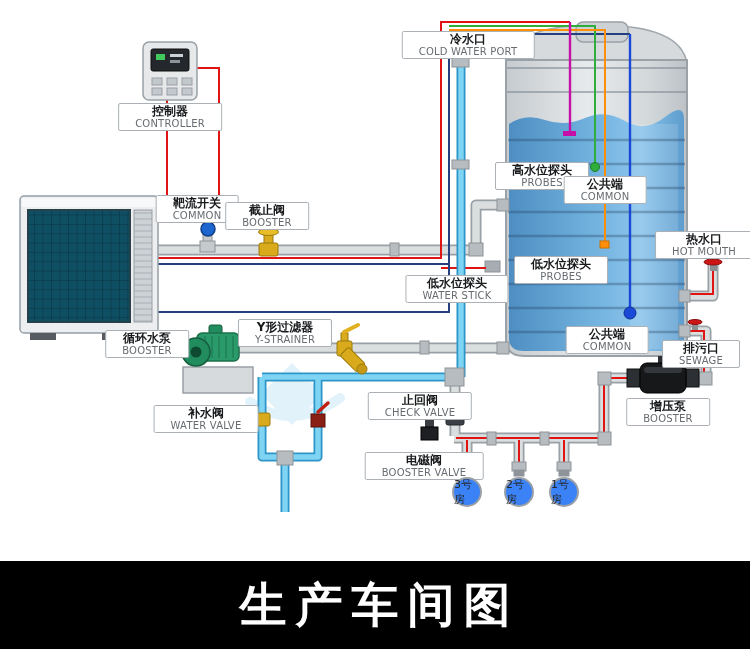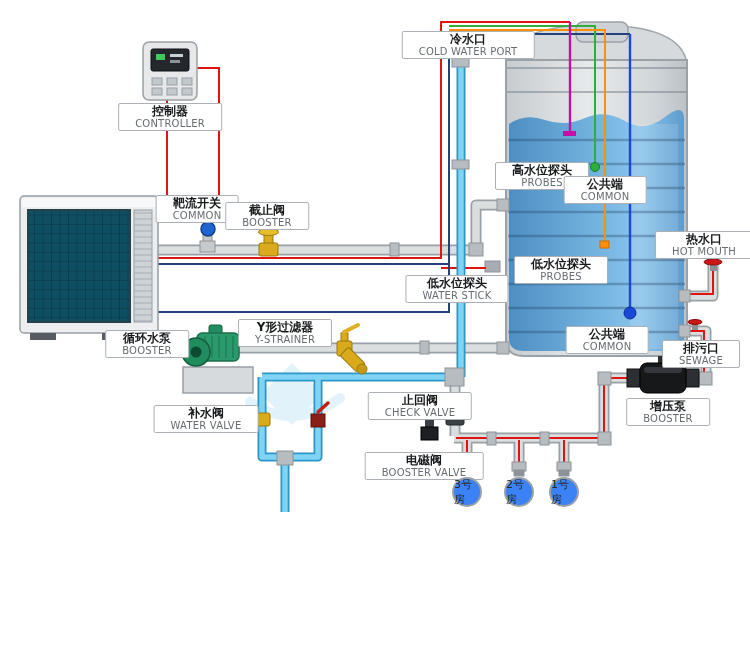--- a/index.html
+++ b/index.html
@@ -327,14 +327,17 @@
 </div>
 <div class="chip" style="left:607px;top:326px">
   <div class="zh">公共端</div>
   <div class="en">COMMON</div>
 </div>
 
 <div class="room" style="left:452px;top:477px">3号房</div>
 <div class="room" style="left:504px;top:477px">2号房</div>
 <div class="room" style="left:549px;top:477px">1号房</div>
 
+<div class="banner">
+  <div class="t">生产车间图</div>
+</div>
 
 </div>
 
 </body></html>

